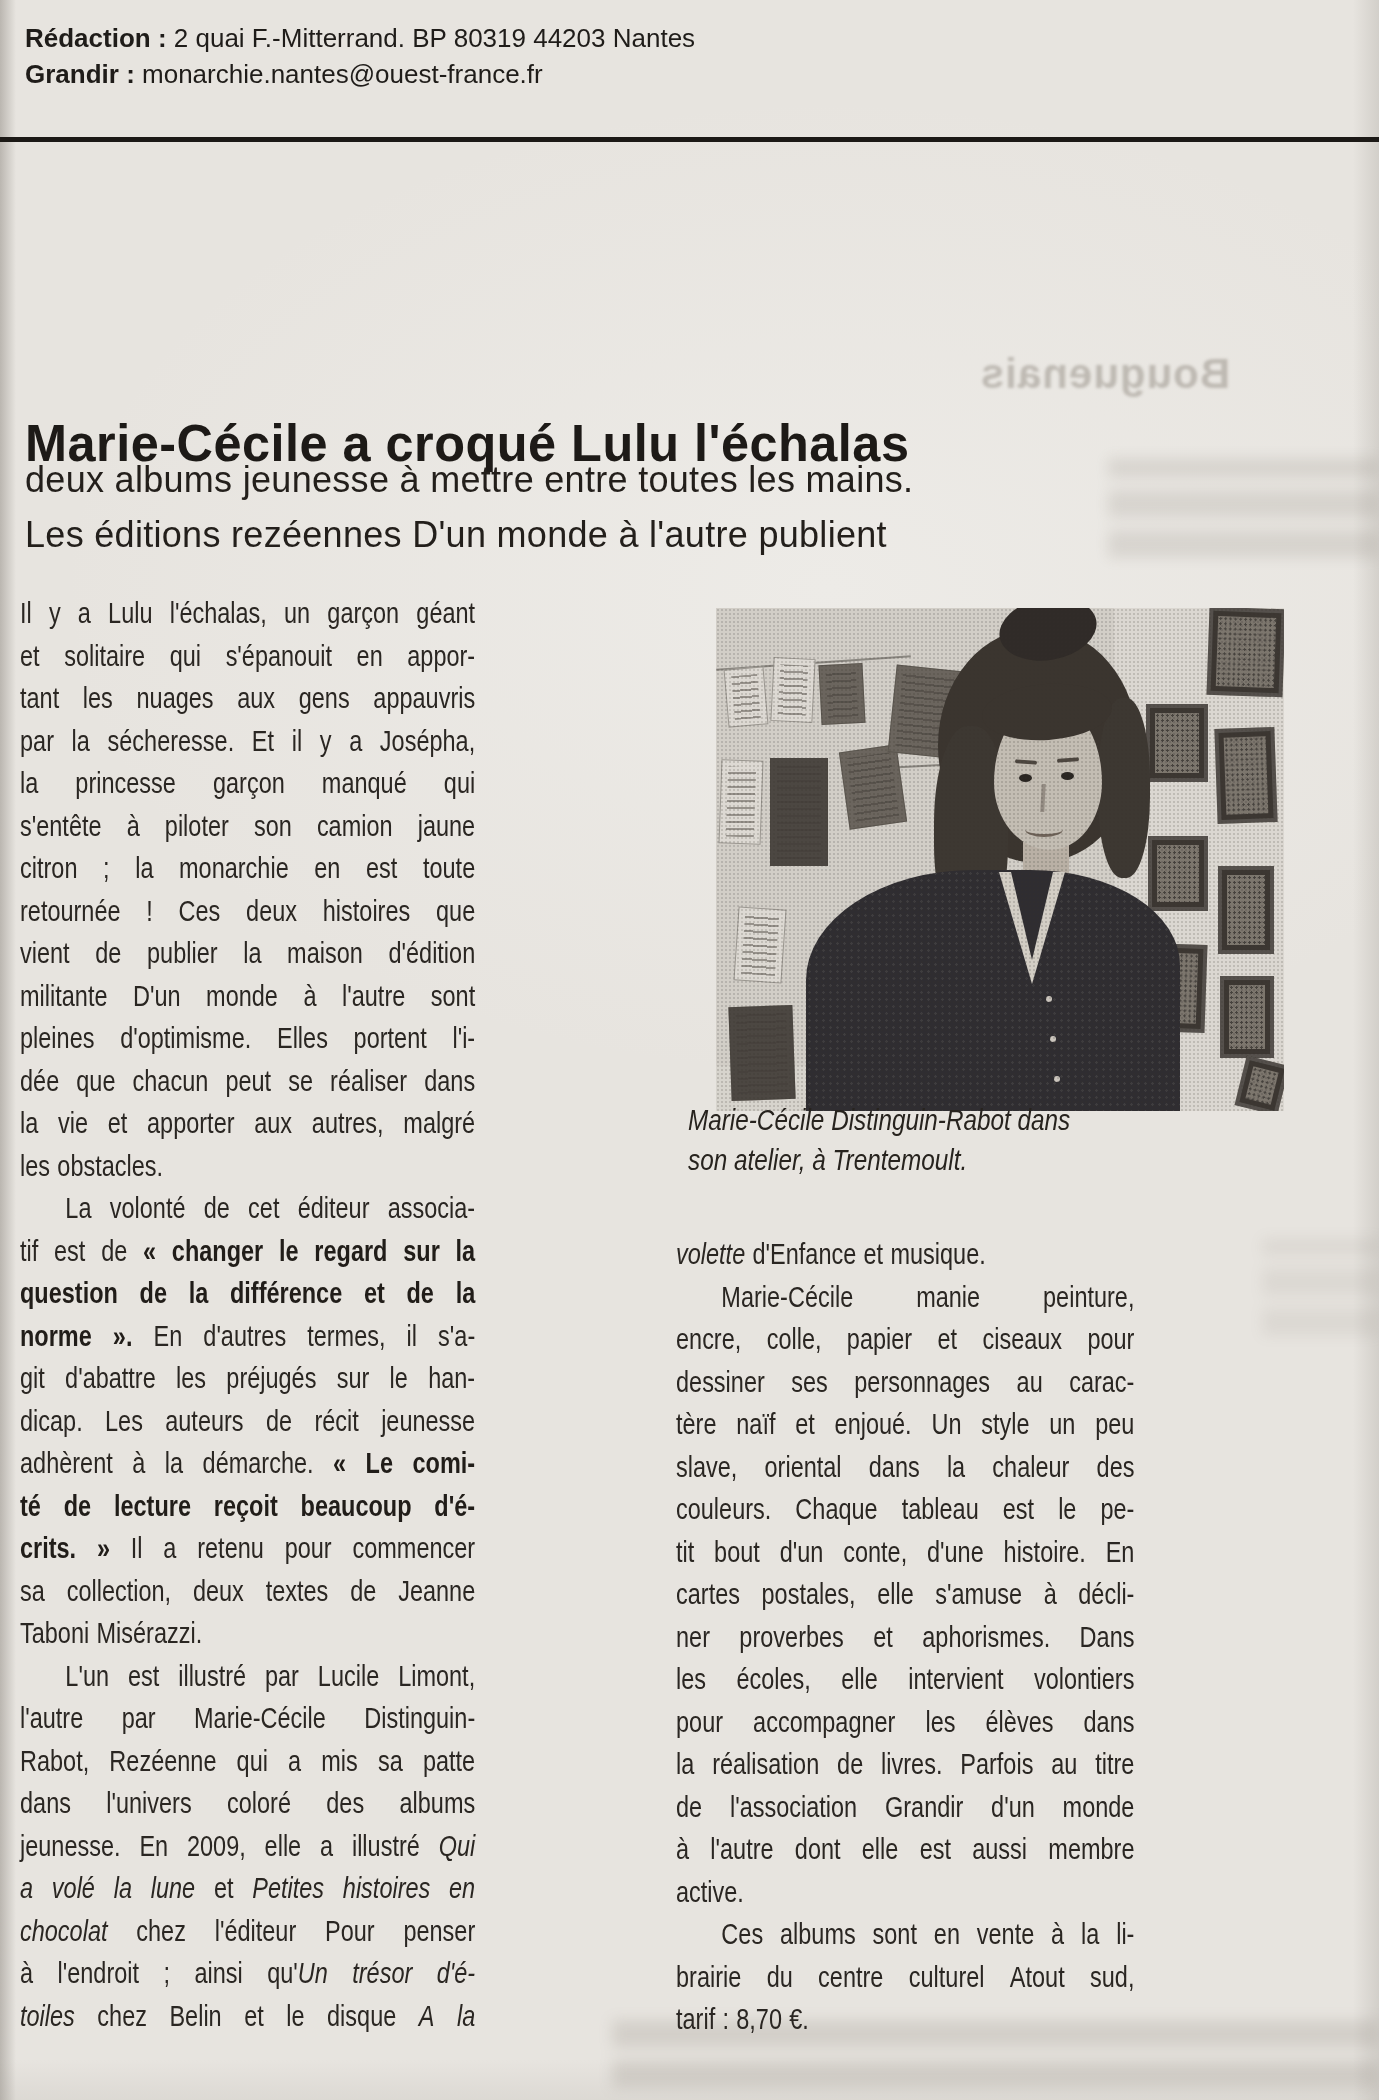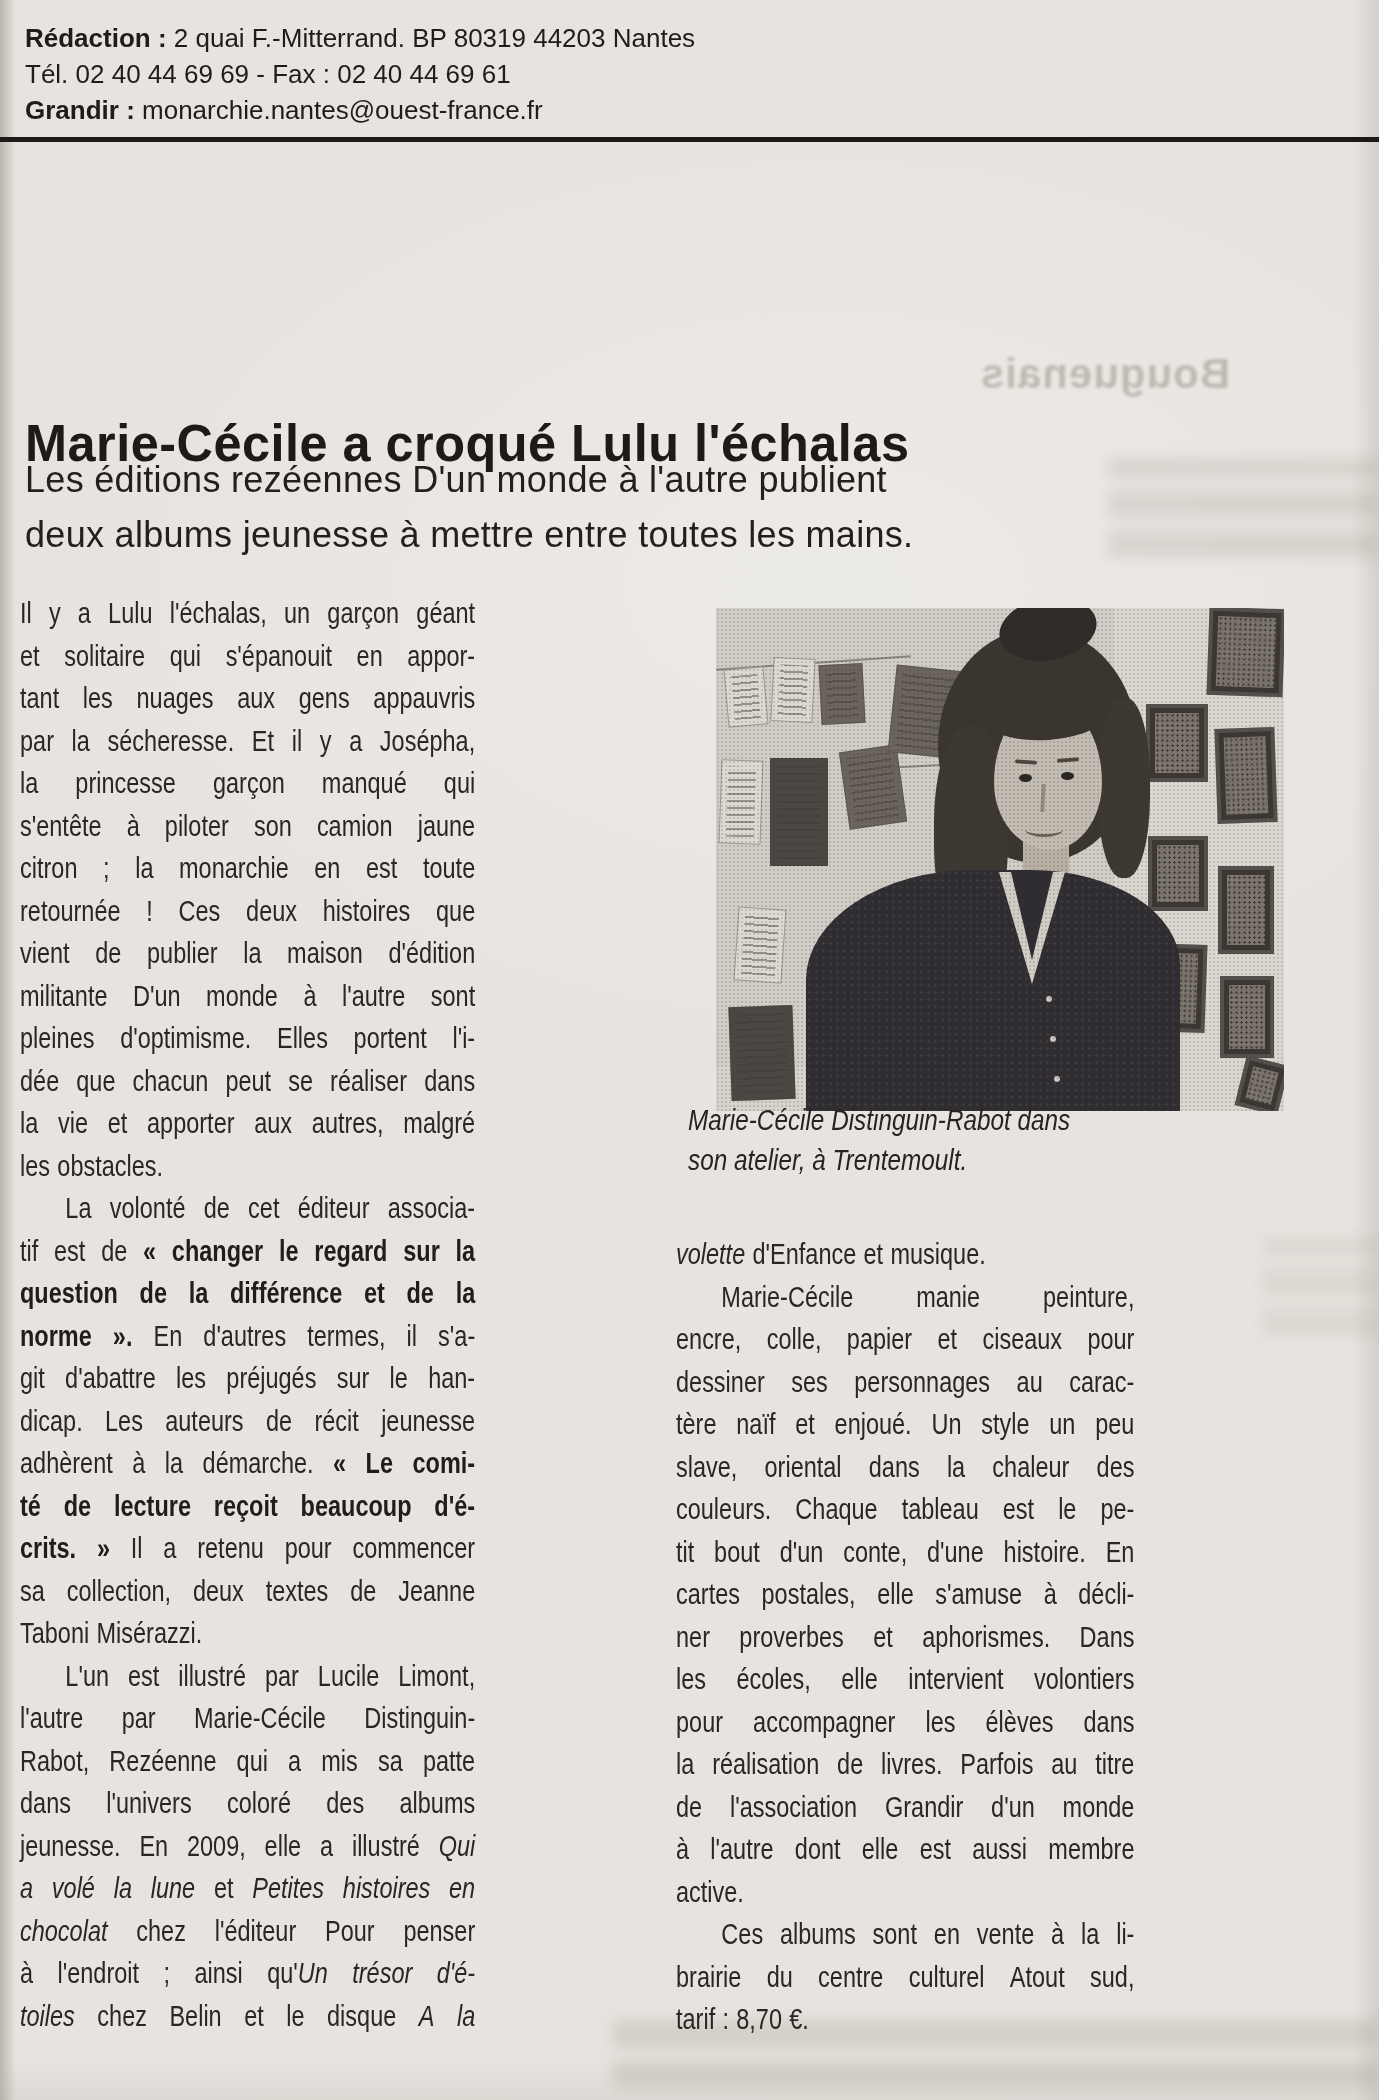--- a/index.html
+++ b/index.html
@@ -95,34 +95,33 @@
     transform:scaleX(.81);transform-origin:left top;
   }
 </style>
 </head>
 <body>
 
 <div class="page">
 
   <div class="masthead-left">
     <div><span class="lbl">Rédaction :</span><span> 2 quai F.-Mitterrand. BP 80319 44203 Nantes</span></div>
-    <div>Tél. 02 40 44 69 69 - Fax : 02 40 44 69 61</div>
     <div><span class="lbl">Grandir :</span><span> monarchie.nantes@ouest-france.fr</span></div>
   </div>
   <div class="rule"></div>
 
   <div class="ghost-word">Bouguenais</div>
   <div class="smudge s1"></div>
   <div class="smudge s2"></div>
   <div class="smudge s3"></div>
 
   <h1 class="headline">Marie-Cécile a croqué Lulu l'échalas</h1>
   <div class="standfirst">
+    <div>deux albums jeunesse à mettre entre toutes les mains.</div>
     <div>Les éditions rezéennes D'un monde à l'autre publient</div>
-    <div>deux albums jeunesse à mettre entre toutes les mains.</div>
   </div>
 
   <div class="col left">
       <div class="tline">
         <span class="word"><span>Il</span></span>
         <span class="word"><span>y</span></span>
         <span class="word"><span>a</span></span>
         <span class="word"><span>Lulu</span></span>
         <span class="word"><span>l'échalas,</span></span>
         <span class="word"><span>un</span></span>

